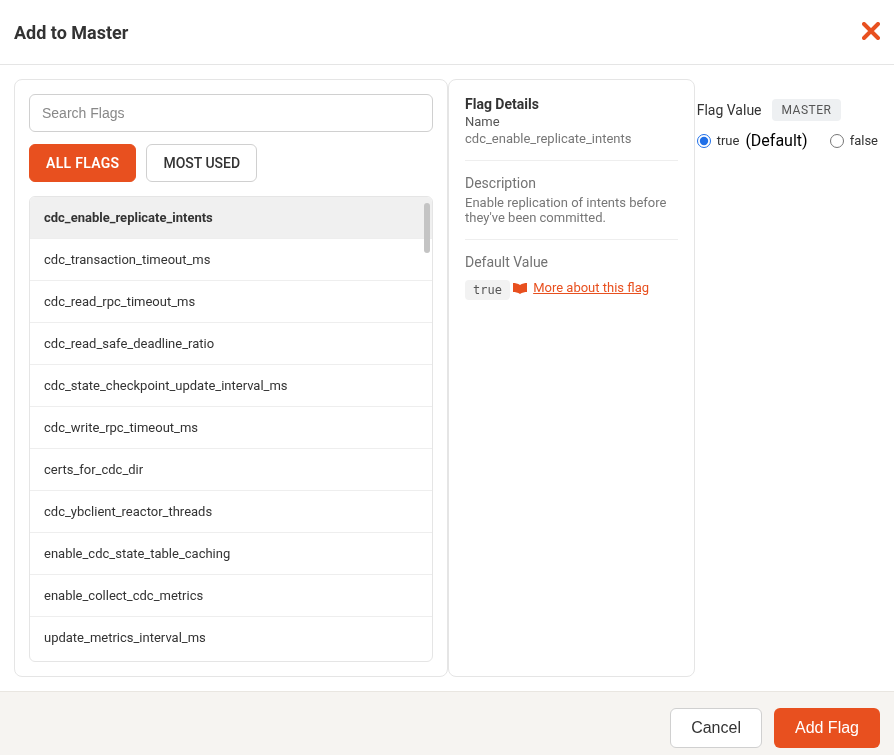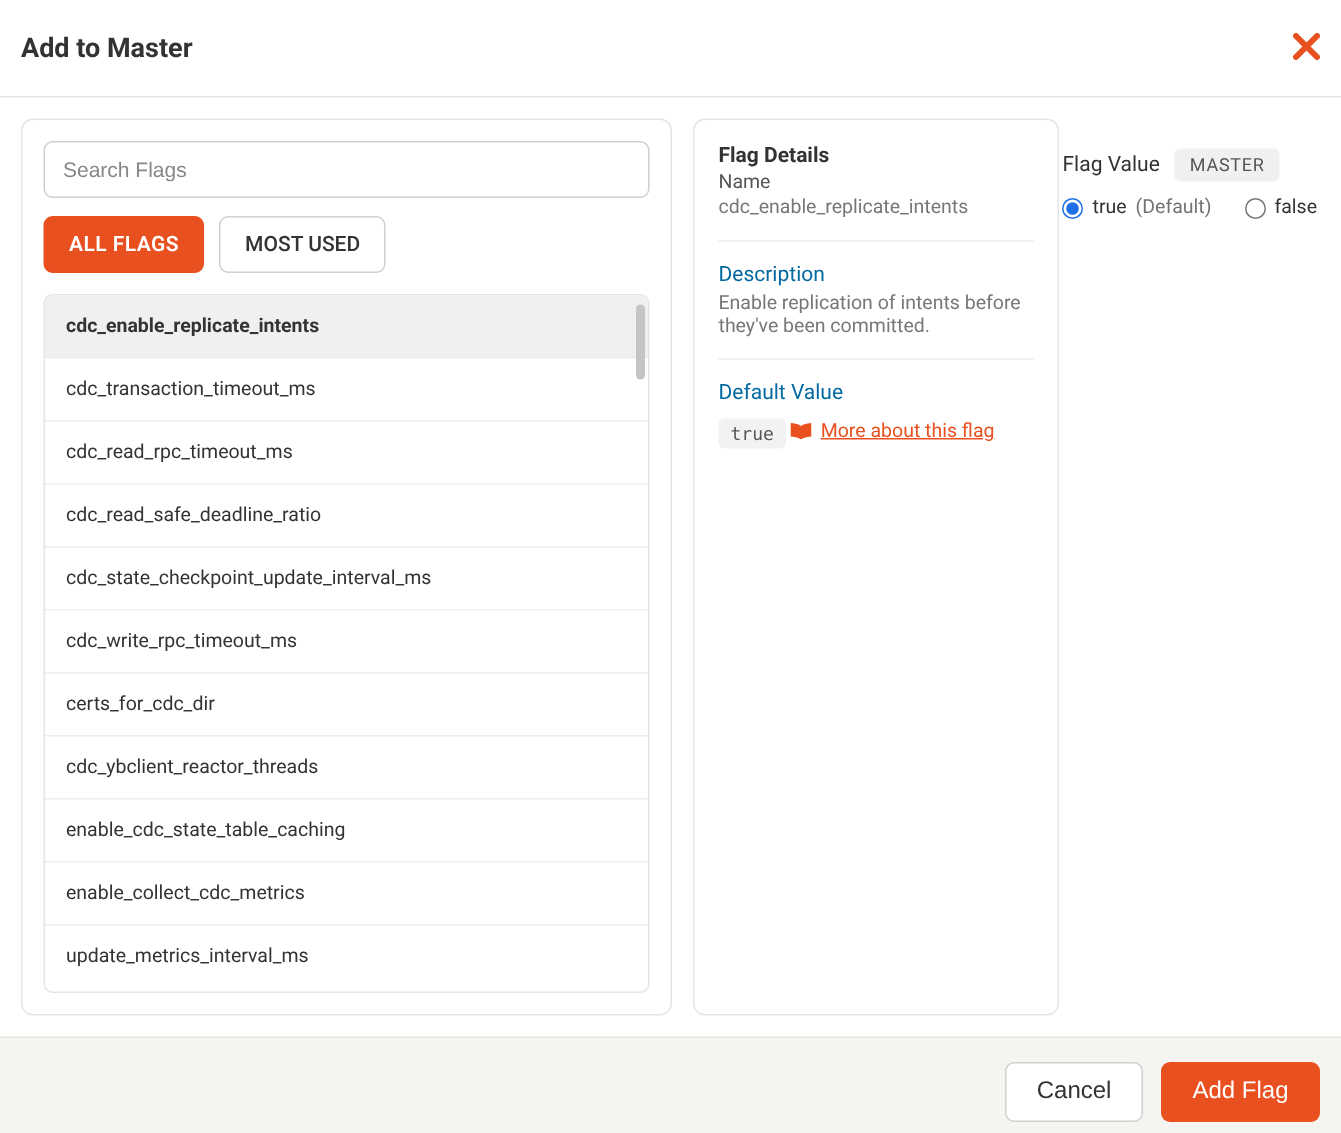--- a/index.html
+++ b/index.html
@@ -33,21 +33,20 @@
 .close-icon {
   color: #e8501f;
   font-size: 24px;
   font-weight: bold;
   cursor: pointer;
 }
 
 .modal-body {
   display: flex;
   padding: 14px;
-  gap: 14px;
 }
 
 .left-panel {
   width: 434px;
   border: 1px solid #e5e5e5;
   border-radius: 8px;
   padding: 14px;
   display: flex;
   flex-direction: column;
 }
@@ -163,21 +162,21 @@
 }
 
 .divider {
   border: none;
   border-top: 1px solid #eee;
   margin: 14px 0;
 }
 
 .section-label {
   font-weight: 400;
-  color: #0369a1;
+  color: #737373;
   font-size: 14px;
 }
 
 .code-badge {
   display: inline-block;
   background: #f2f2f2;
   padding: 3px 8px;
   border-radius: 4px;
   font-family: ui-monospace, Menlo, monospace;
   font-size: 12px;
@@ -242,22 +241,22 @@
   cursor: pointer;
 }
 
 .radio-option input[type="radio"] {
   accent-color: #1f6fe8;
   width: 14px;
   height: 14px;
 }
 
 .radio-default {
-  color: #737373;
-  font-size: 13px;
+  color: #000000;
+  font-size: 16px;
 }
 
 .modal-footer {
   background: #f6f4f1;
   padding: 16px 14px;
   display: flex;
   justify-content: flex-end;
   gap: 12px;
   border-top: 1px solid #e9e6e1;
 }

